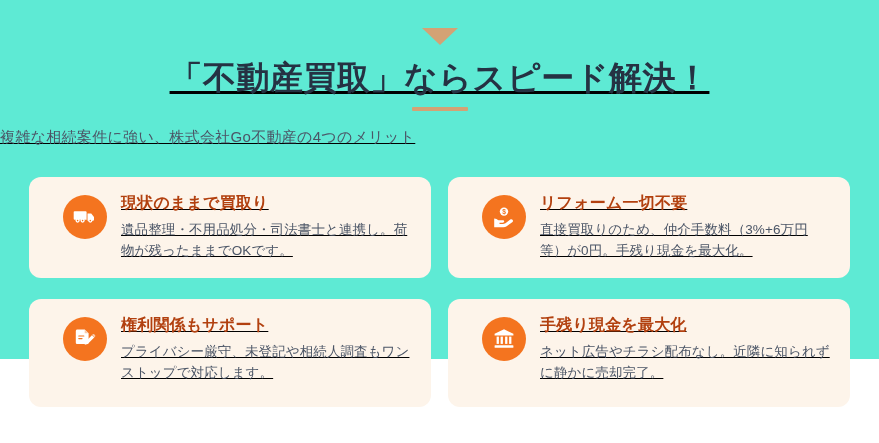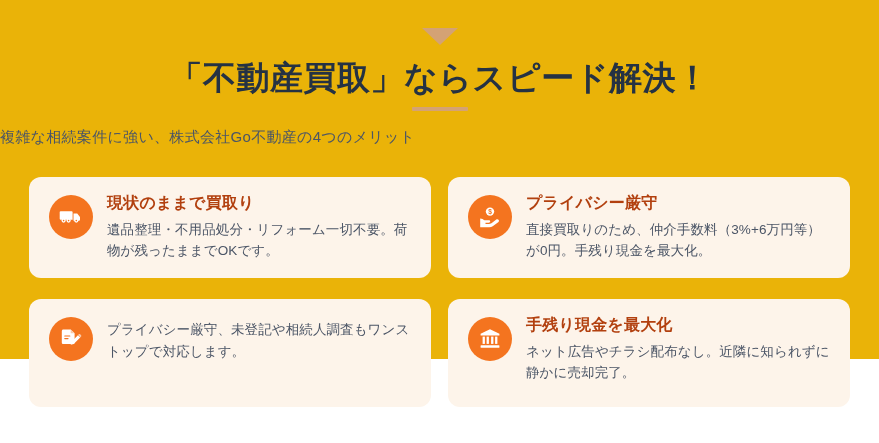--- a/index.html
+++ b/index.html
@@ -14,21 +14,22 @@
   body {
     background: #ffffff;
     font-family: "Liberation Sans", "DejaVu Sans", sans-serif;
     -webkit-font-smoothing: antialiased;
   }
 
   .page {
     position: relative;
     width: 879px;
     height: 359px;
-    background: #eab308;
+    background: #5eead4;
+    text-decoration: underline;
   }
 
   
   .arrow-wrap {
     display: flex;
     justify-content: center;
     padding-top: 28px;
   }
   .arrow-down {
     width: 0;
@@ -78,21 +79,21 @@
     row-gap: 21px;
     margin: 30px auto 0;
     width: 821px;
   }
 
   .card {
     background: #fdf4ea;
     border-radius: 12px;
     display: flex;
     align-items: flex-start;
-    padding: 14px 16px 12px 20px;
+    padding: 14px 16px 12px 34px;
   }
 
   .card-icon {
     flex: 0 0 auto;
     width: 44px;
     height: 44px;
     border-radius: 50%;
     background: #f4741f;
     display: flex;
     align-items: center;
@@ -151,50 +152,51 @@
           <circle cx="4.6" cy="15.6" r="2.1" fill="#ffffff"></circle>
           <circle cx="9.6" cy="15.6" r="2.1" fill="#ffffff"></circle>
           <circle cx="17.3" cy="15.6" r="2.1" fill="#ffffff"></circle>
           <circle cx="4.6" cy="15.6" r="0.8" fill="#f4741f"></circle>
           <circle cx="9.6" cy="15.6" r="0.8" fill="#f4741f"></circle>
           <circle cx="17.3" cy="15.6" r="0.8" fill="#f4741f"></circle>
         </svg>
       </div>
       <div class="card-body">
         <div class="card-title">現状のままで買取り</div>
-        <div class="card-text">遺品整理・不用品処分・リフォーム一切不要。荷物が残ったままでOKです。</div>
+        <div class="card-text">遺品整理・不用品処分・司法書士と連携し。荷物が残ったままでOKです。</div>
       </div>
     </div>
 
     <div class="card">
       <div class="card-icon">
         <svg width="24" height="24" viewBox="0 0 24 24" aria-hidden="true">
           <circle cx="12" cy="6.6" r="4.2" fill="#ffffff"></circle>
           <text x="12" y="9.4" font-family="Liberation Sans, sans-serif" font-size="6.6" font-weight="bold" fill="#f4741f" text-anchor="middle">$</text>
           <path fill="#ffffff" d="M2.2 13.4c1.8 0 3.1 1 4.3 1.9h4.2c.9 0 1.5.5 1.5 1.2s-.6 1.2-1.5 1.2H7.5v1.2h3.6c1.3 0 2.1-.5 3-1.2l4.2-3.1c.8-.6 1.9-.4 2.4.4.5.8.3 1.8-.5 2.3l-5.5 3.9c-1 .7-2.1 1-3.3 1H2.2v-8.8z"></path>
         </svg>
       </div>
       <div class="card-body">
-        <div class="card-title">プライバシー厳守</div>
+        <div class="card-title">リフォーム一切不要</div>
         <div class="card-text">直接買取りのため、仲介手数料（3%+6万円等）が0円。手残り現金を最大化。</div>
       </div>
     </div>
 
     <div class="card">
       <div class="card-icon">
         <svg width="24" height="24" viewBox="0 0 24 24" aria-hidden="true">
           <path fill="#ffffff" d="M4.4 2.4h7.3l3.9 3.9v9.1c0 .9-.7 1.6-1.6 1.6H4.4c-.9 0-1.6-.7-1.6-1.6V4c0-.9.7-1.6 1.6-1.6z"></path>
           <path fill="#f9c9a8" d="M11.7 2.4l3.9 3.9h-3.9V2.4z"></path>
           <rect x="5.2" y="8.4" width="6.2" height="1.2" rx="0.6" fill="#f4741f"></rect>
           <rect x="5.2" y="11" width="4.4" height="1.2" rx="0.6" fill="#f4741f"></rect>
           <path fill="#ffffff" d="M18.9 8.2l2.3 2.3-6.5 6.5-3 .8.8-3 6.4-6.6z"></path>
           <path fill="#f9c9a8" d="M19.8 7.3c.4-.4 1-.4 1.4 0l.9.9c.4.4.4 1 0 1.4l-.8.8-2.3-2.3.8-.8z"></path>
         </svg>
       </div>
       <div class="card-body">
+        <div class="card-title">権利関係もサポート</div>
         <div class="card-text">プライバシー厳守、未登記や相続人調査もワンストップで対応します。</div>
       </div>
     </div>
 
     <div class="card">
       <div class="card-icon">
         <svg width="24" height="24" viewBox="0 0 24 24" aria-hidden="true">
           <path fill="#ffffff" d="M12 2.2l9.4 4.6v1.7H2.6V6.8L12 2.2z"></path>
           <rect x="4.6" y="9.6" width="2.3" height="7.3" fill="#ffffff"></rect>
           <rect x="8.6" y="9.6" width="2.3" height="7.3" fill="#ffffff"></rect>

